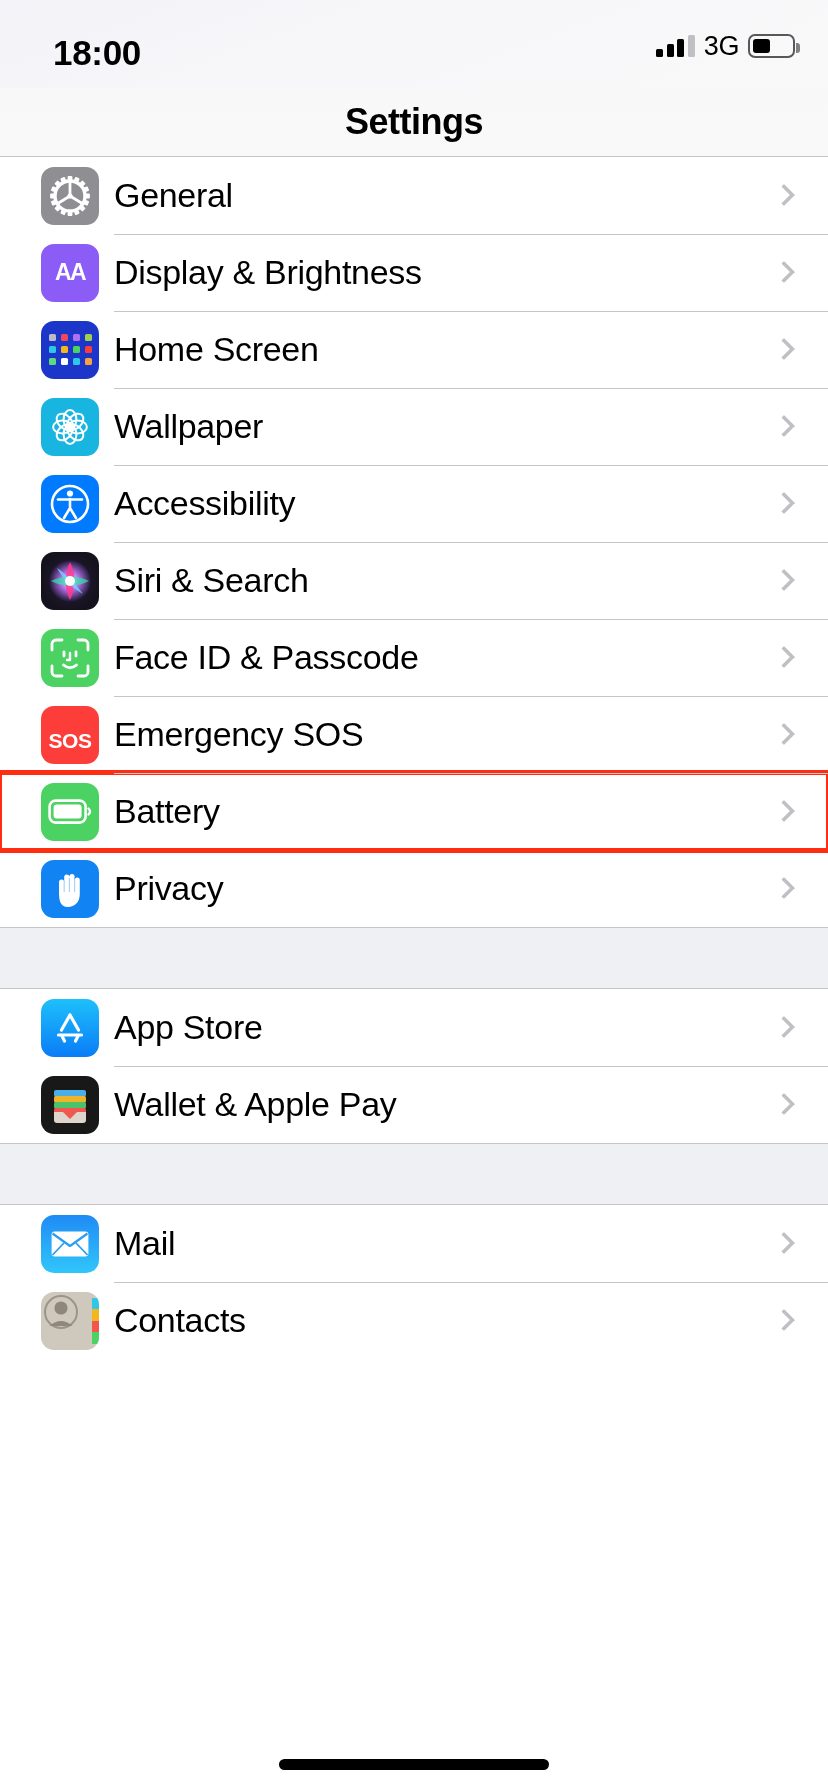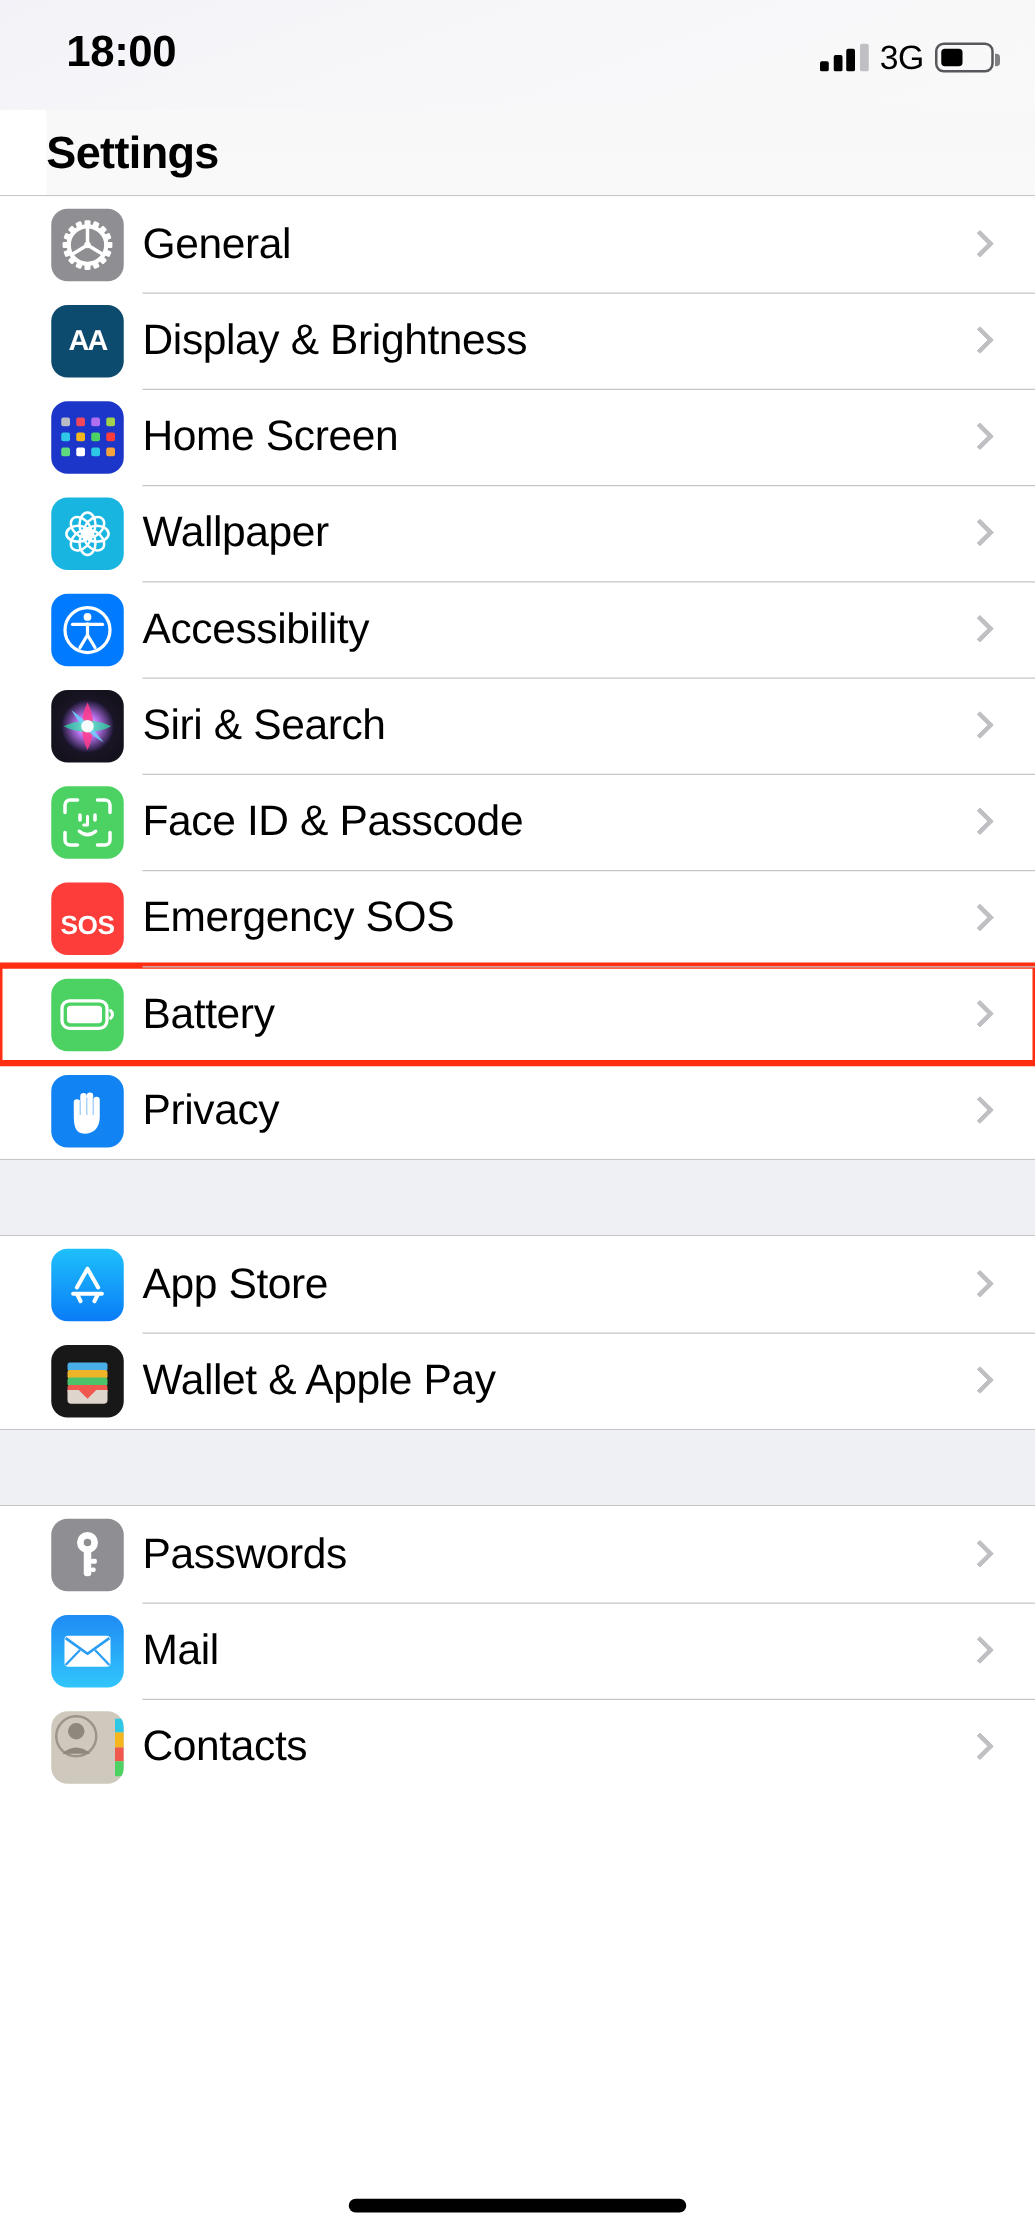--- a/index.html
+++ b/index.html
@@ -13,21 +13,21 @@
   }
 
   
   #status-bar{
     position:relative;
     height:88px;
     background:linear-gradient(160deg,#f3f2f8 0%,#f7f7f9 45%,#f9f9fa 100%);
     display:flex; align-items:center;
   }
   #status-time{
-    position:absolute; left:53px; top:24px;
+    position:absolute; left:53px; top:35px;
     font-size:35px; font-weight:700; letter-spacing:-0.3px; color:#000;
     line-height:35px;
   }
   #status-right{
     position:absolute; right:33px; top:30px;
     display:flex; align-items:center; gap:9px; height:32px;
   }
   .sig-bars{ display:flex; align-items:flex-end; gap:3.5px; height:22px; }
   .sig-bars i{ display:block; width:7px; border-radius:1.5px; background:#000; }
   .sig-bars i.b1{ height:8px; }
@@ -44,23 +44,22 @@
     content:""; position:absolute; right:-7px; top:7px;
     width:4px; height:10px; background:#58585c;
     border-radius:0 3px 3px 0; opacity:.75;
   }
   .batt > span{ display:block; height:100%; background:#000; border-radius:3px; }
 
   
   #nav-bar{
     height:68px;
     background:linear-gradient(180deg,#f8f8f9 0%,#f9f9fa 100%);
-    display:flex; align-items:center; 
+    display:flex; align-items:center; justify-content:center;
     position:relative;
-    margin-left:37px;
   }
   #nav-title{ font-size:36px; font-weight:700; color:#000; letter-spacing:-0.5px; }
 
   
   #settings-list{ background:#efeff4; }
   .hairline-top{ border-top:1px solid #c6c6c8; }
   .group{ background:#fff; }
   .gap{ height:62px; background:#eff0f4;
         border-top:1px solid #c6c6c8; border-bottom:1px solid #c6c6c8; }
 
@@ -90,21 +89,21 @@
     transform:rotate(45deg); border-radius:1px;
   }
 
   
   .row.highlight{ outline:5px solid #ff2d11; outline-offset:-2px; z-index:5; }
   .row.highlight + .row::before{ display:none; }
 
   
   .ic-gear{ background:#8e8e93; }
   .ic-cc{ background:#8e8e93; }
-  .ic-display{ background:#0c4a6e; color:#fff;
+  .ic-display{ background:#8b5cf6; color:#fff;
     font-size:23px; font-weight:600; letter-spacing:-1px; }
   .ic-home{ background:#1b36c8; }
   .ic-access{ background:#007aff; }
   .ic-wall{ background:#18b5e0; }
   .ic-siri{ background:radial-gradient(circle at 50% 50%,#2a1c3a 0%,#14121c 75%); }
   .ic-faceid{ background:#4cd263; }
   .ic-sos{ background:#fc3d39; color:#fff;
     font-size:21px; font-weight:800; letter-spacing:-0.5px; }
   .ic-exposure{ background:#fff; border:1.5px solid #d9d9de; }
   .ic-battery{ background:#4cd263; }
@@ -343,33 +342,20 @@
             </svg>
           </div>
         </div>
         <div class="row-label">Wallet &amp; Apple Pay</div>
         <div class="chev"></div>
       </div>
     </div>
     <div class="gap"></div>
     <div class="group">
       <div class="row">
-        <div class="row-icon ic-passwords">
-          <svg width="24" height="42" viewBox="0 0 24 42">
-            <circle cx="12" cy="11" r="8.4" fill="#fff"></circle>
-            <circle cx="12" cy="11" r="3" fill="#8e8e93"></circle>
-            <rect x="9" y="17" width="6" height="21" rx="2.4" fill="#fff"></rect>
-            <rect x="14.5" y="24" width="5" height="4" rx="1.4" fill="#fff"></rect>
-            <rect x="14.5" y="31" width="4" height="3.6" rx="1.4" fill="#fff"></rect>
-          </svg>
-        </div>
-        <div class="row-label">Passwords</div>
-        <div class="chev"></div>
-      </div>
-      <div class="row">
         <div class="row-icon ic-mail">
           <svg width="40" height="28" viewBox="0 0 40 28">
             <rect x="1.6" y="1.6" width="36.8" height="24.8" rx="3" fill="#fff"></rect>
             <path d="M2.5 3.5 L20 16 L37.5 3.5" fill="none" stroke="#2a9df4" stroke-width="2.2" stroke-linejoin="round"></path>
             <path d="M2.5 25 L14 13 M37.5 25 L26 13" fill="none" stroke="#2a9df4" stroke-width="1.8"></path>
           </svg>
         </div>
         <div class="row-label">Mail</div>
         <div class="chev"></div>
       </div>

